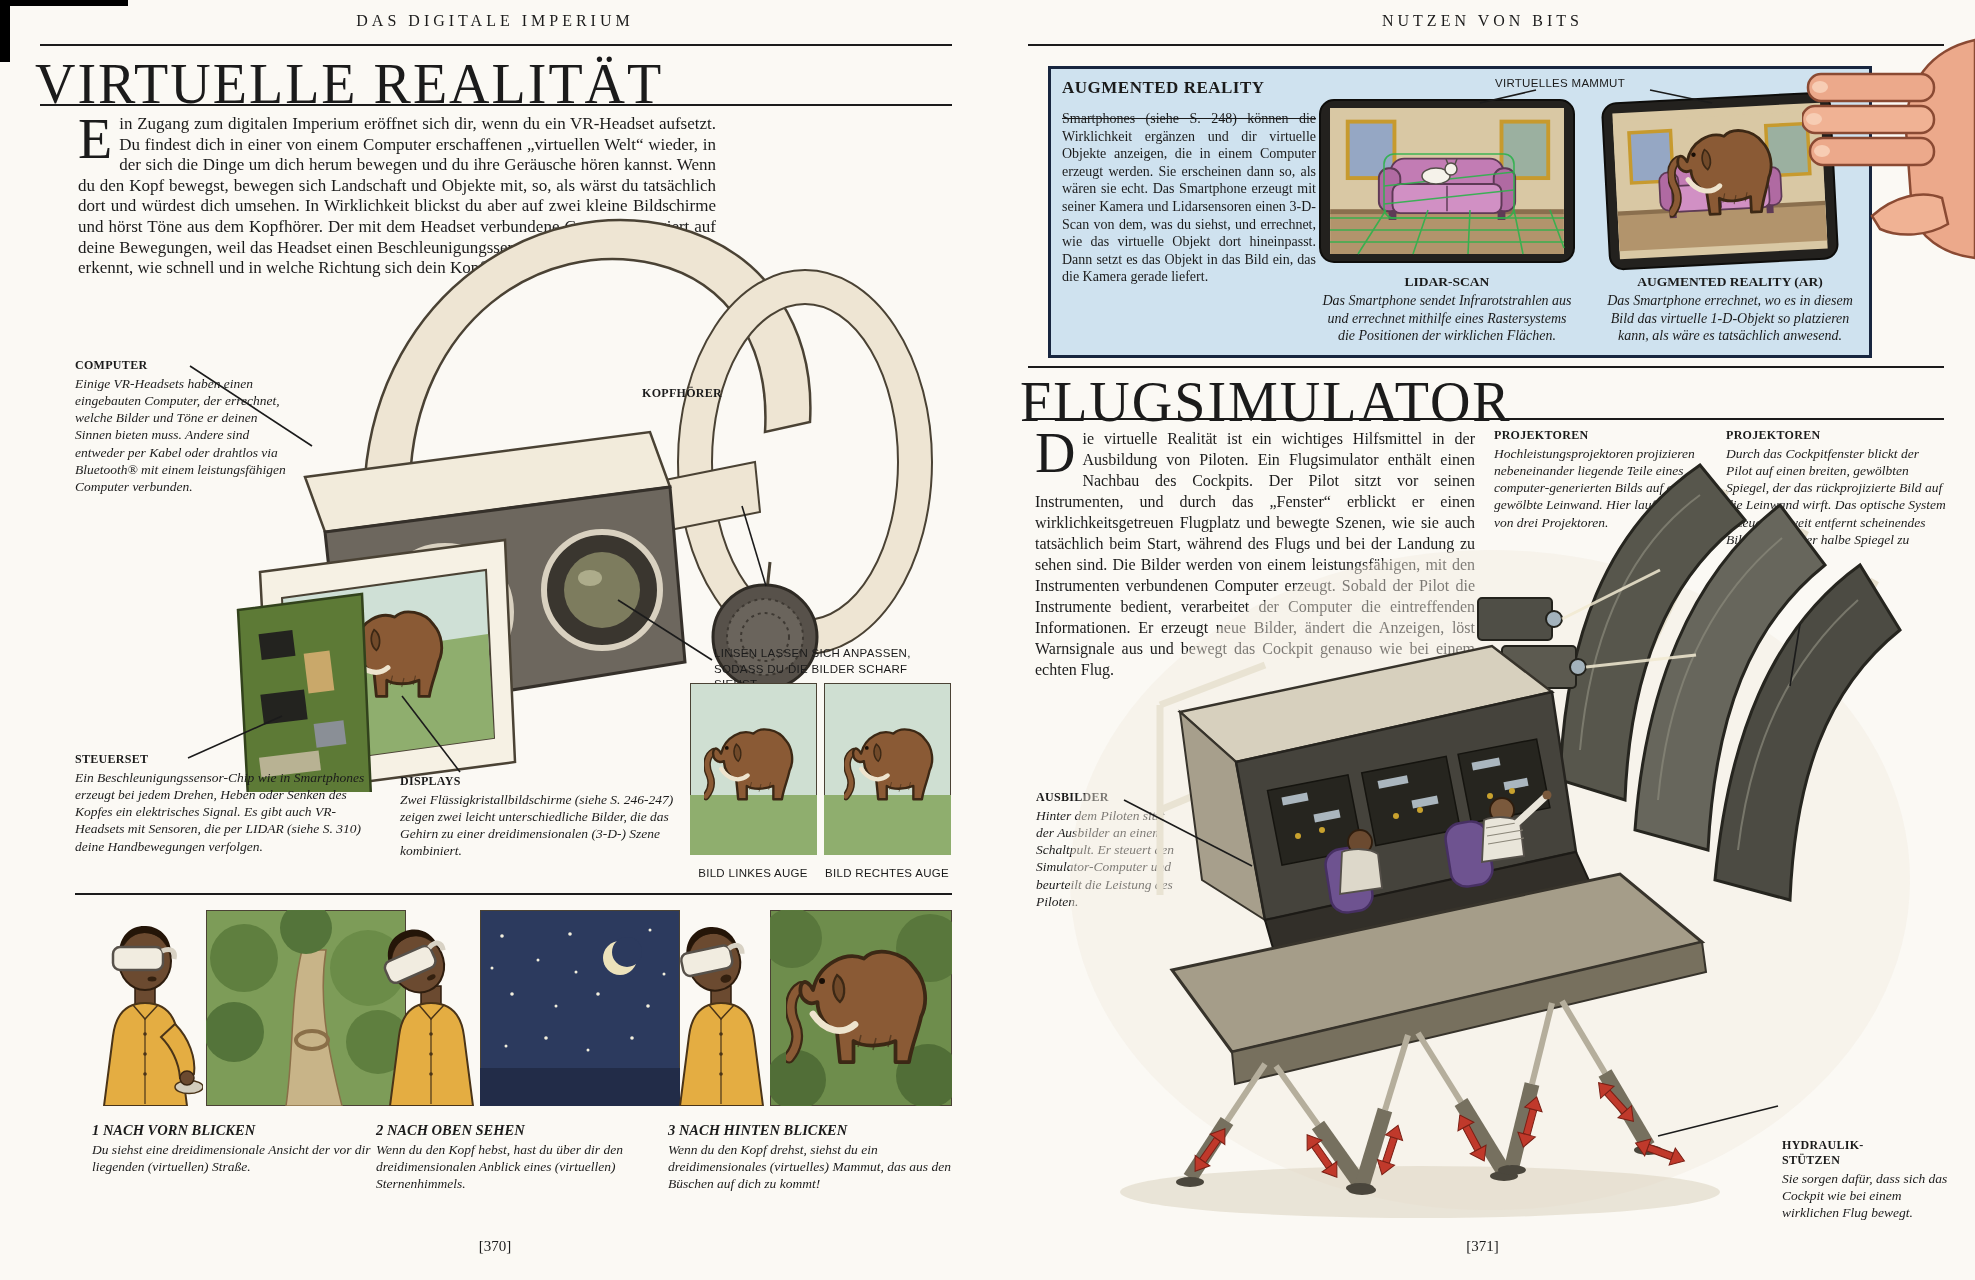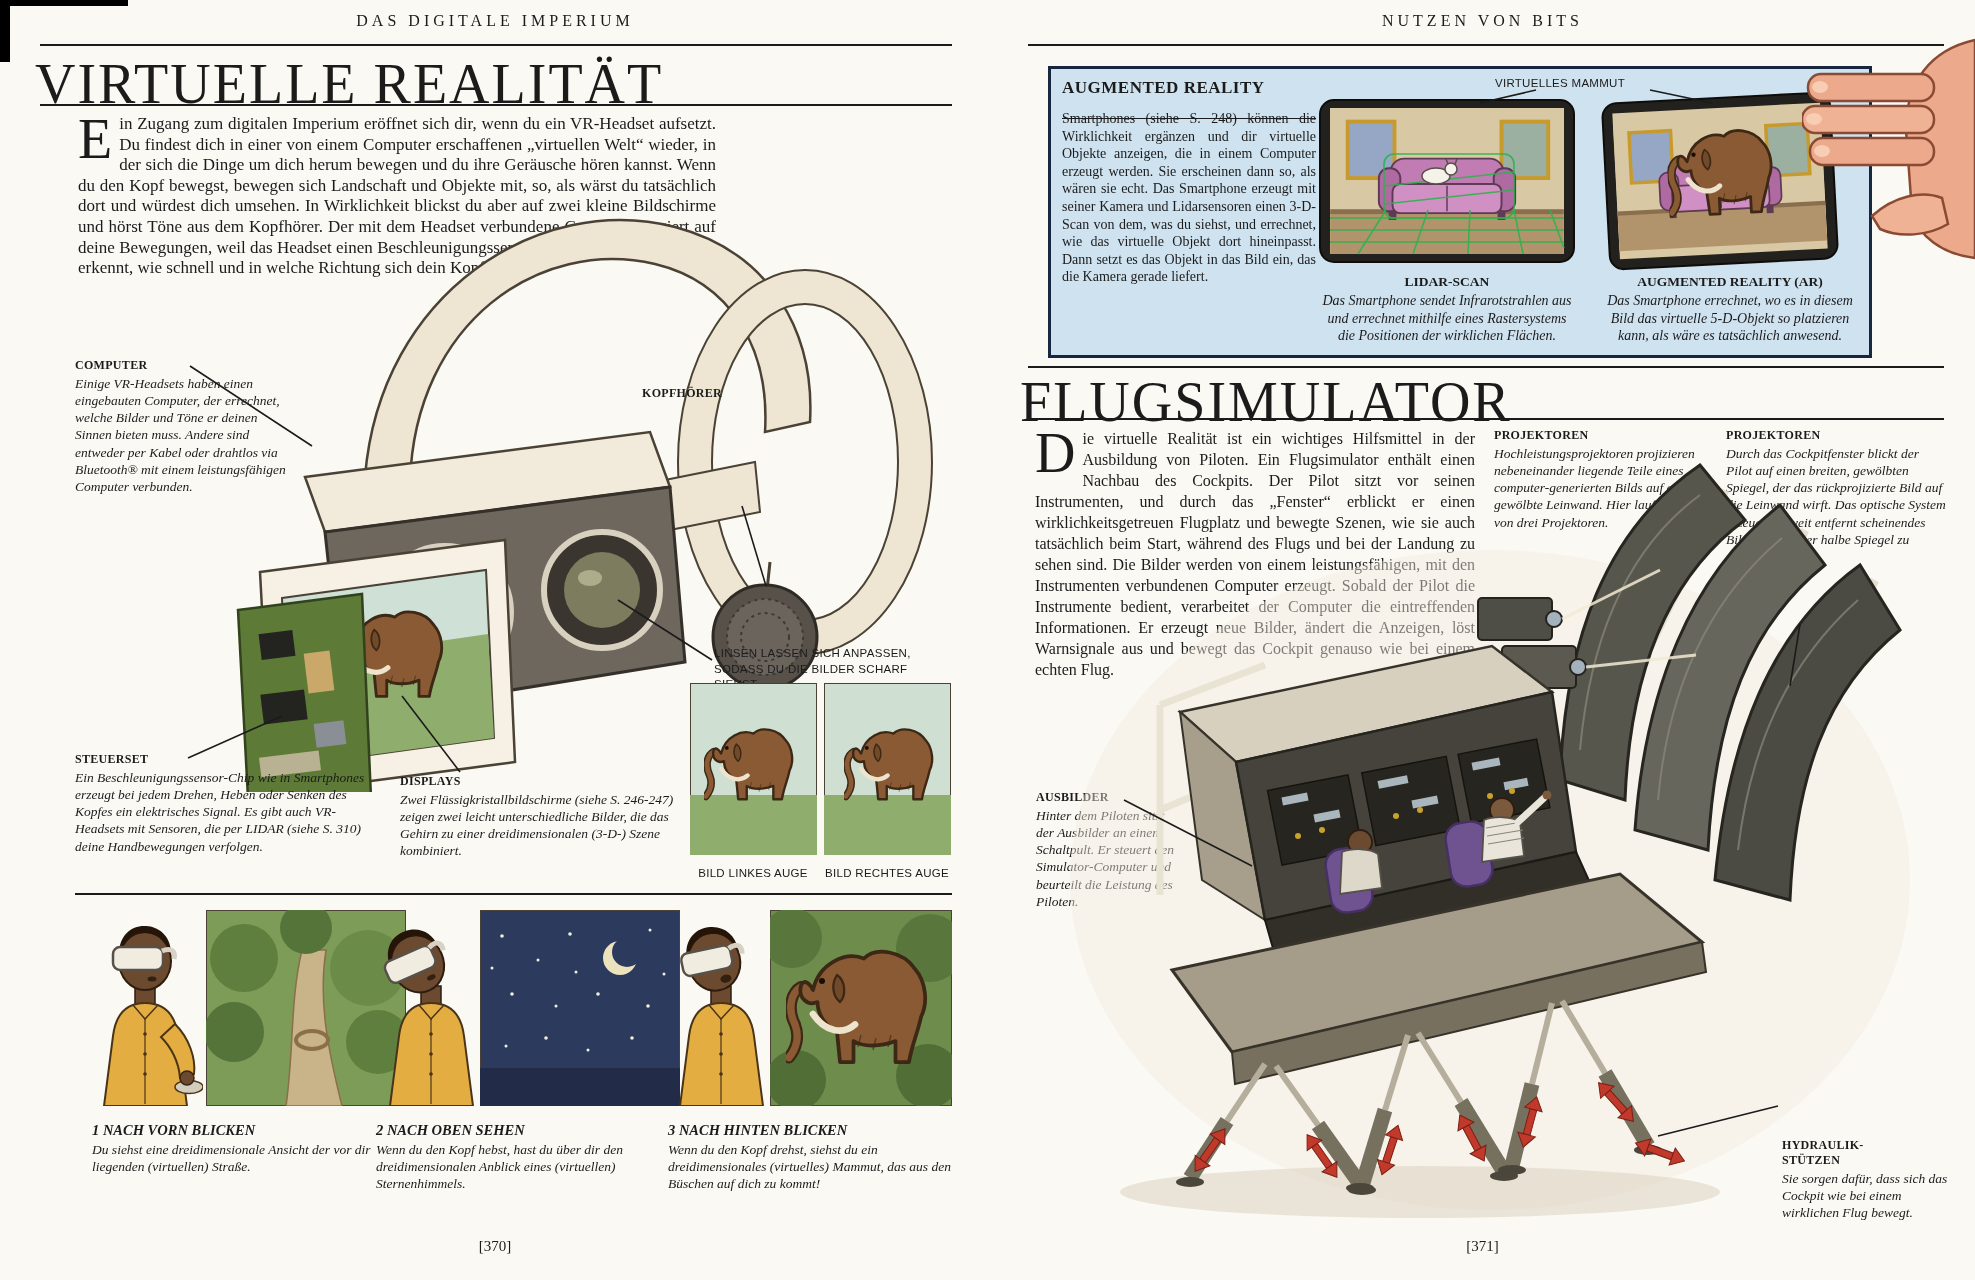--- a/index.html
+++ b/index.html
@@ -288,21 +288,21 @@
     <use href="#room" x="12" y="12" width="208" height="146"></use>
     <use href="#mammoth" x="64" y="26" width="112" height="103"></use>
   </svg>
 
   <div class="lbl center" style="left:1318px;top:274px;width:258px">
     <div class="cap-h">LIDAR-SCAN</div>
     <div class="cap-t">Das Smartphone sendet Infrarotstrahlen aus und errechnet mithilfe eines Rastersystems die Positionen der wirklichen Flächen.</div>
   </div>
   <div class="lbl center" style="left:1596px;top:274px;width:268px">
     <div class="cap-h">AUGMENTED REALITY (AR)</div>
-    <div class="cap-t">Das Smartphone errechnet, wo es in diesem Bild das virtuelle 5-D-Objekt so platzieren kann, als wäre es tatsächlich anwesend.</div>
+    <div class="cap-t">Das Smartphone errechnet, wo es in diesem Bild das virtuelle 1-D-Objekt so platzieren kann, als wäre es tatsächlich anwesend.</div>
   </div>
 
   <svg class="abs" style="left:1802px;top:26px" width="173" height="240" viewBox="0 0 173 240">
     <path d="M173,14 L173,232 C140,228 116,210 110,186 L104,104 C104,56 128,24 173,14 Z" fill="#eca98b" stroke="#8a4a33" stroke-width="2.5"></path>
     <rect x="6" y="48" width="126" height="27" rx="13" fill="#eca98b" stroke="#8a4a33" stroke-width="2.5"></rect>
     <rect x="0" y="80" width="132" height="27" rx="13" fill="#f0b294" stroke="#8a4a33" stroke-width="2.5"></rect>
     <rect x="8" y="112" width="124" height="27" rx="13" fill="#eca98b" stroke="#8a4a33" stroke-width="2.5"></rect>
     <path d="M70,190 C92,170 120,164 140,172 L146,198 C126,210 98,212 78,203 Z" fill="#f0b294" stroke="#8a4a33" stroke-width="2.5"></path>
     <ellipse cx="18" cy="61" rx="8" ry="6" fill="#f7cdb4"></ellipse>
     <ellipse cx="12" cy="93" rx="8" ry="6" fill="#f7cdb4"></ellipse>

